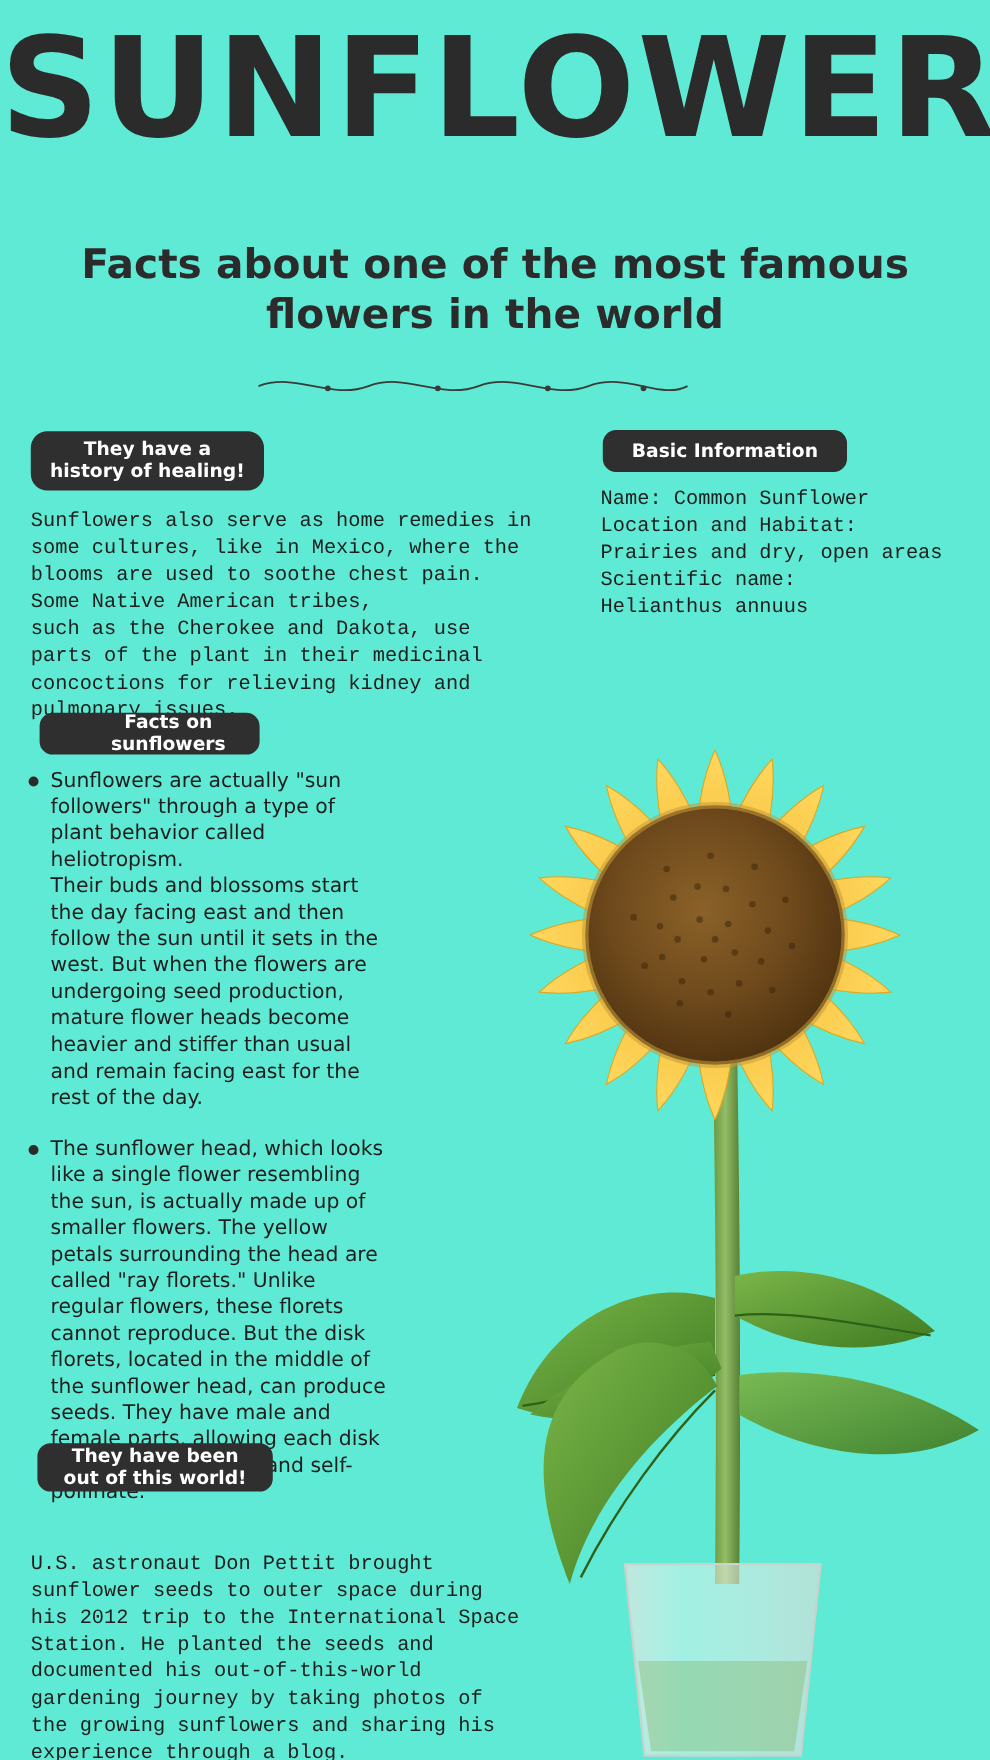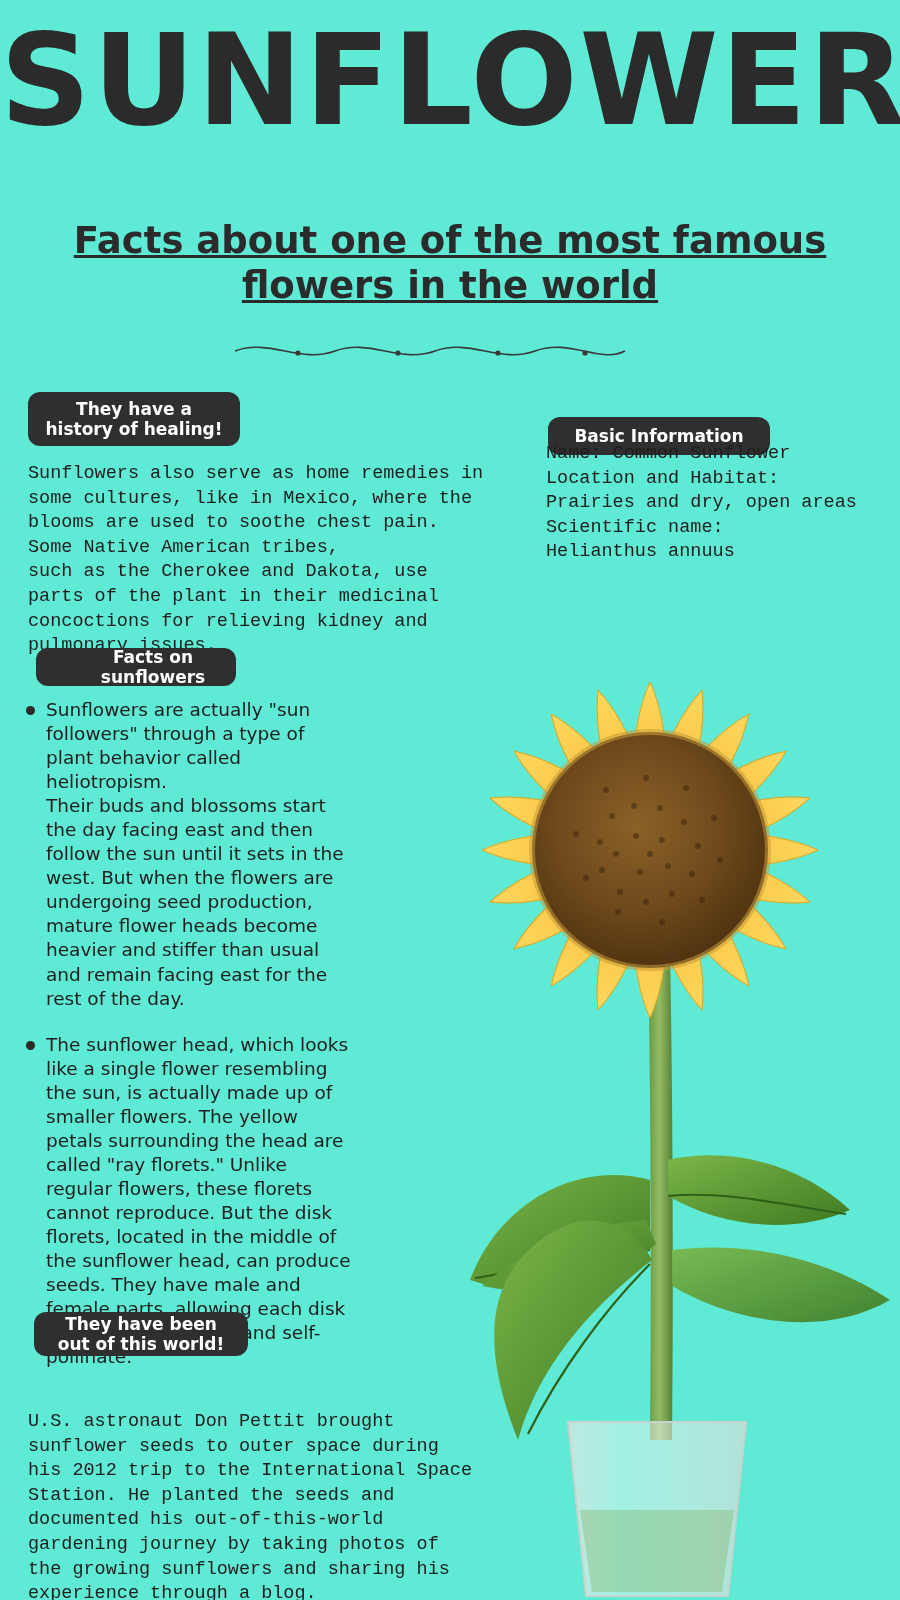--- a/index.html
+++ b/index.html
@@ -36,21 +36,20 @@
   .subtitle {
     position: absolute;
     top: 218px;
     left: 40px;
     width: 820px;
     text-align: center;
     font-weight: bold;
     font-size: 37px;
     line-height: 1.22;
     color: #2b2b2b;
-    text-decoration: underline;
   }
   .divider {
     position: absolute;
     top: 336px;
     left: 230px;
     width: 400px;
     height: 30px;
   }
 
   
@@ -60,22 +59,22 @@
     color: #ffffff;
     border-radius: 12px;
     font-weight: bold;
     text-align: center;
     display: flex;
     align-items: center;
     justify-content: center;
     line-height: 1.18;
     padding: 6px 14px;
   }
-  #badge-healing { left: 28px; top: 392px; width: 212px; height: 54px; font-size: 17px; }
-  #badge-basic   { left: 548px; top: 417px; width: 222px; height: 38px; font-size: 17px; }
+  #badge-healing { left: 28px; top: 392px; width: 212px; height: 54px; font-size: 17px; border-radius: 15px; }
+  #badge-basic   { left: 548px; top: 391px; width: 222px; height: 38px; font-size: 17px; }
   #badge-facts   { left: 36px; top: 648px; width: 200px; height: 38px; font-size: 17px; padding-left: 48px; }
   #badge-space   { left: 34px; top: 1312px; width: 214px; height: 44px; font-size: 17px; }
 
   
   .body-text {
     position: absolute;
     color: #1e1e1e;
     font-size: 18.5px;
     line-height: 1.33;
     font-family: Liberation Mono, monospace;

